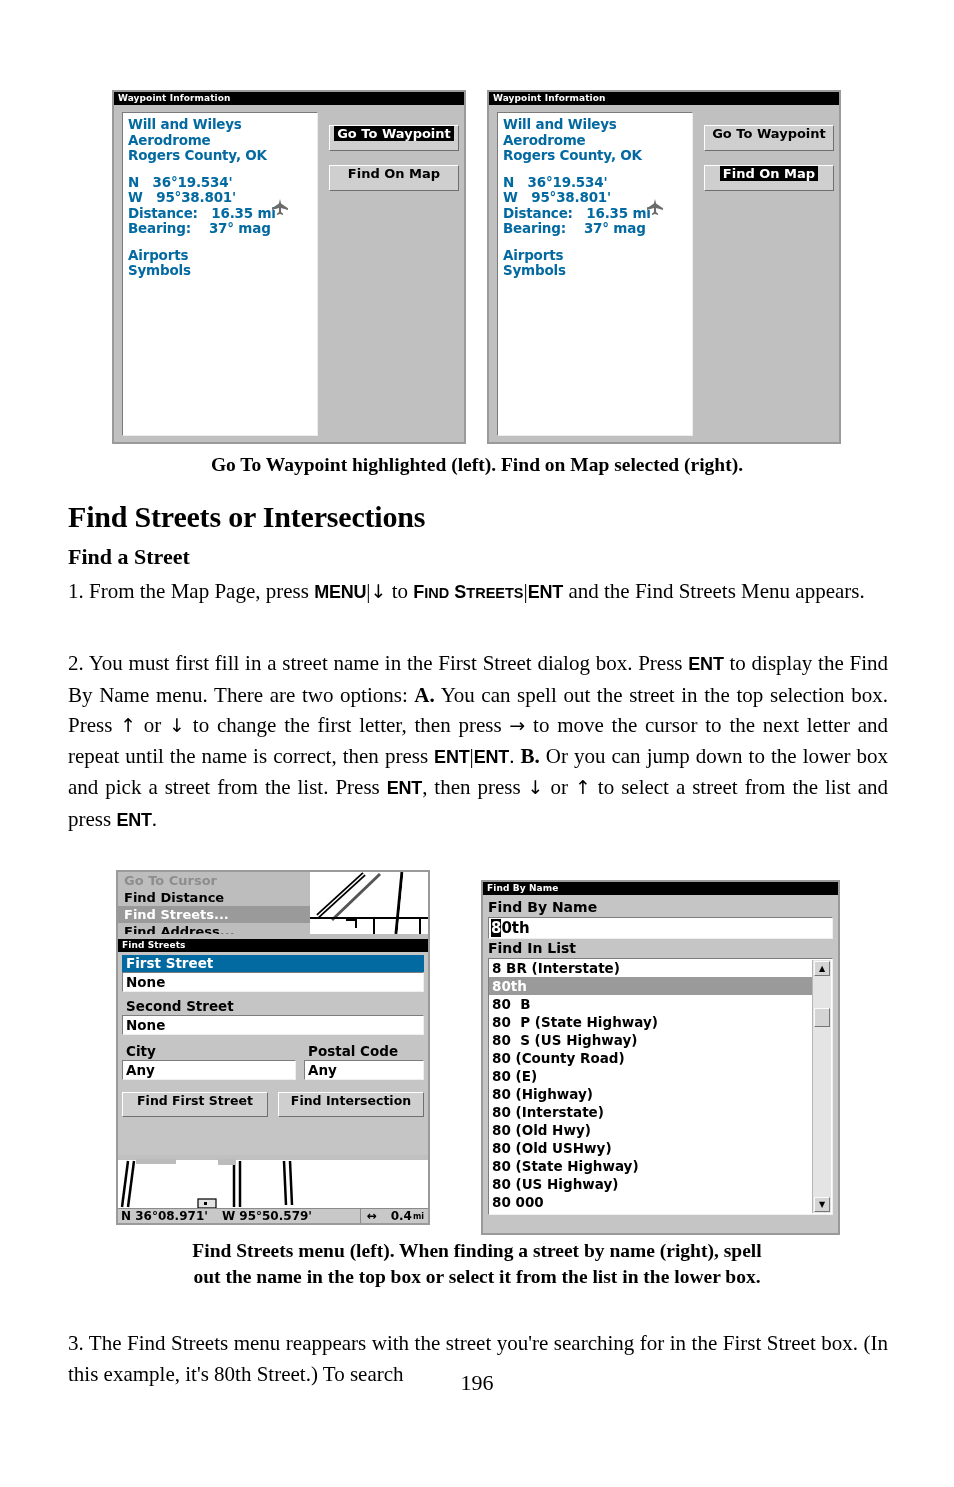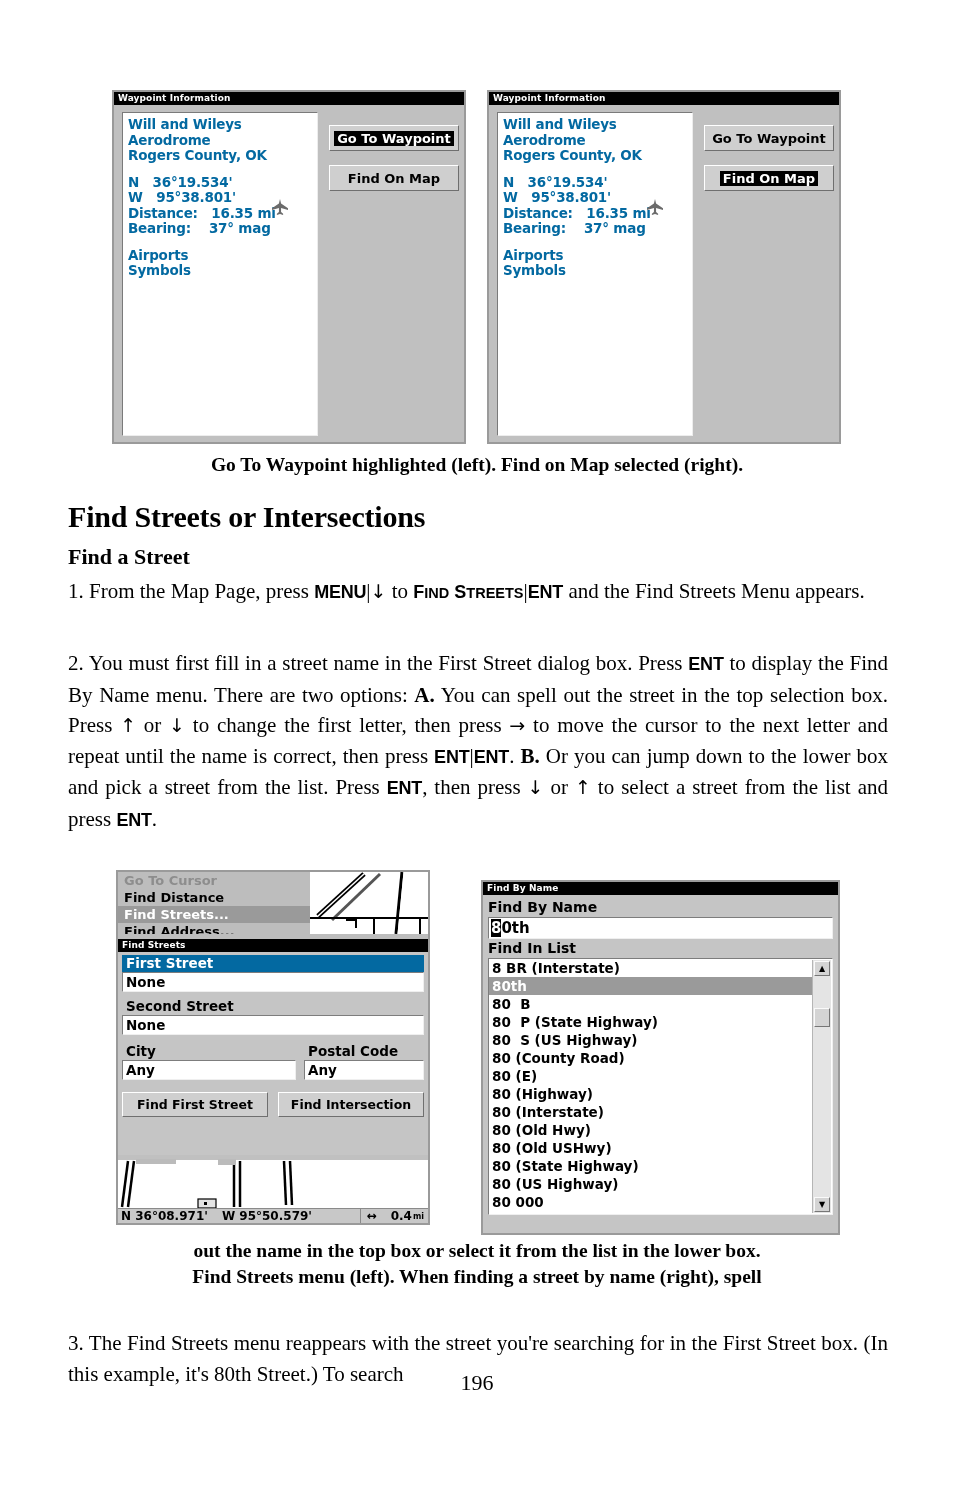--- a/index.html
+++ b/index.html
@@ -82,21 +82,21 @@
     background: #cfcfcf;
     border: 1px solid #ffffff;
     border-right-color: #6f6f6f;
     border-bottom-color: #6f6f6f;
     box-sizing: border-box;
     text-align: center;
     font-family: "DejaVu Sans", sans-serif;
     font-weight: bold;
     font-size: 13px;
     color: #000;
-    display: flex; align-items: center; justify-content: center;
+    display: flex; align-items: flex-start; justify-content: center;
   }
   .btn .lbl { display: inline-block; padding: 0 3px; }
   .btn.sel .lbl { background: #000; color: #fff; }
 
   
   .fs-menu {
     position: absolute;
     left: 0; top: 0; right: 0;
     height: 67px;
     background: #bdbdbd;
@@ -514,22 +514,22 @@
           <div class="fbn-thumb" style="top:48px;"></div>
           <div class="fbn-arrow" style="bottom:1px;">
             <span>▼</span>
           </div>
         </div>
       </div>
     </div>
   </div>
 
   <div class="caption" style="left:60px; top:1238px; width:834px;">
+    <div>Find Streets menu (left). When finding a street by name (right), spell</div>
     <div>out the name in the top box or select it from the list in the lower box.</div>
-    <div>Find Streets menu (left). When finding a street by name (right), spell</div>
   </div>
 
   <p class="body last" style="left:68px; top:1328px; width:820px;">
     <span>3. The Find Streets menu reappears with the street you're searching for in the First Street box. (In this example, it's 80th Street.) To search</span>
   </p>
 
   <div class="pagenum" style="top:1370px;">
     <span>196</span>
   </div>
 

